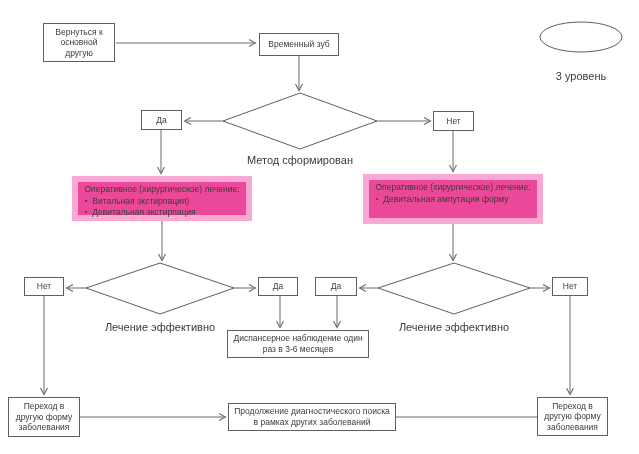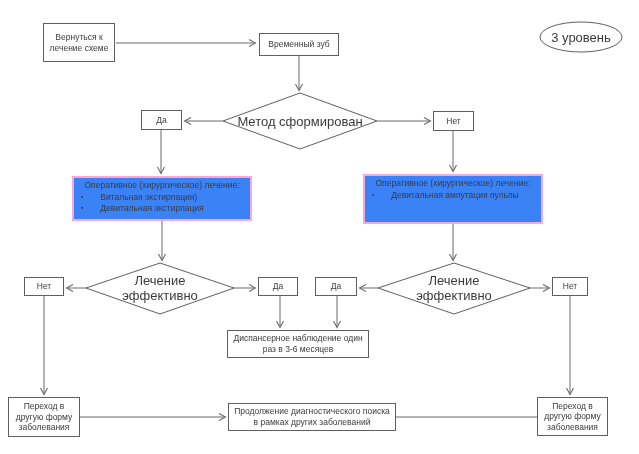--- a/index.html
+++ b/index.html
@@ -10,29 +10,29 @@
   .wires { position:absolute; left:0; top:0; width:639px; height:454px; }
   .node {
     position:absolute; box-sizing:border-box;
     border:1px solid #5f5f5f; background:#ffffff;
     display:flex; align-items:center; justify-content:center;
     text-align:center; font-size:8.5px; line-height:1.25; color:#3b3b3b;
     padding:1px 2px;
   }
   .dlabel {
     position:absolute; display:flex; align-items:center; justify-content:center;
-    text-align:center; font-size:13px; color:#3b3b3b; pointer-events:none;
+    text-align:center; font-size:11px; color:#3b3b3b; pointer-events:none;margin-top:39px;
   }
   .treat {
     position:absolute; box-sizing:border-box;
-    border:2px solid #f9a8d4; background:#3b82f6;
+    border:6px solid #f9a8d4; background:#ec4899;
     font-size:8.5px; color:#3b3b3b; padding:2px 4px 1px 4px; line-height:1.28;
   }
   .treat .t-title { text-align:center; margin-bottom:1px; }
-  .bullet-row { display:flex; gap:17px; padding-left:3px; }
+  .bullet-row { display:flex; gap:5px; padding-left:3px; }
   .bullet-row .b { font-size:6.5px; line-height:10.5px; }
   .bullet-row .bt { flex:1; }
 </style>
 </head>
 <body>
 
 <div class="canvas">
 
   <svg class="wires" width="639" height="454" viewBox="0 0 639 454">
     <defs>
@@ -64,21 +64,21 @@
 
     <polygon points="300,93 377,121 300,149 223,121" fill="#ffffff" stroke="#5f5f5f" stroke-width="1"></polygon>
     <polygon points="160,263 234,288 160,314 86,288" fill="#ffffff" stroke="#5f5f5f" stroke-width="1"></polygon>
     <polygon points="454,263 530,288 454,314 378,288" fill="#ffffff" stroke="#5f5f5f" stroke-width="1"></polygon>
 
     <ellipse cx="581" cy="37" rx="41" ry="15" fill="#ffffff" stroke="#5f5f5f" stroke-width="1"></ellipse>
   </svg>
 
   <div class="dlabel" style="left:541px;top:30px;width:80px;height:14px;">3 уровень</div>
 
-  <div class="node" style="left:43px;top:23px;width:72px;height:39px;">Вернуться к лечение схеме</div>
+  <div class="node" style="left:43px;top:23px;width:72px;height:39px;">Вернуться к основной другую</div>
 
   <div class="node" style="left:259px;top:33px;width:80px;height:23px;">Временный зуб</div>
 
   <div class="dlabel" style="left:230px;top:114px;width:140px;height:14px;">Метод сформирован</div>
 
   <div class="node" style="left:141px;top:110px;width:41px;height:20px;">Да</div>
 
   <div class="node" style="left:433px;top:111px;width:41px;height:20px;">Нет</div>
 
   <div class="treat" style="left:72px;top:176px;width:180px;height:45px;">
@@ -90,21 +90,21 @@
     <div class="bullet-row">
       <span class="b">▪</span>
       <span class="bt">Девитальная экстирпация</span>
     </div>
   </div>
 
   <div class="treat" style="left:363px;top:174px;width:180px;height:50px;">
     <div class="t-title">Оперативное (хирургическое) лечение:</div>
     <div class="bullet-row">
       <span class="b">▪</span>
-      <span class="bt">Девитальная ампутация пульпы</span>
+      <span class="bt">Девитальная ампутация форму</span>
     </div>
   </div>
 
   <div class="dlabel" style="left:95px;top:281px;width:130px;height:14px;">Лечение эффективно</div>
 
   <div class="dlabel" style="left:389px;top:281px;width:130px;height:14px;">Лечение эффективно</div>
 
   <div class="node" style="left:24px;top:277px;width:40px;height:19px;">Нет</div>
 
   <div class="node" style="left:258px;top:277px;width:40px;height:19px;">Да</div>

